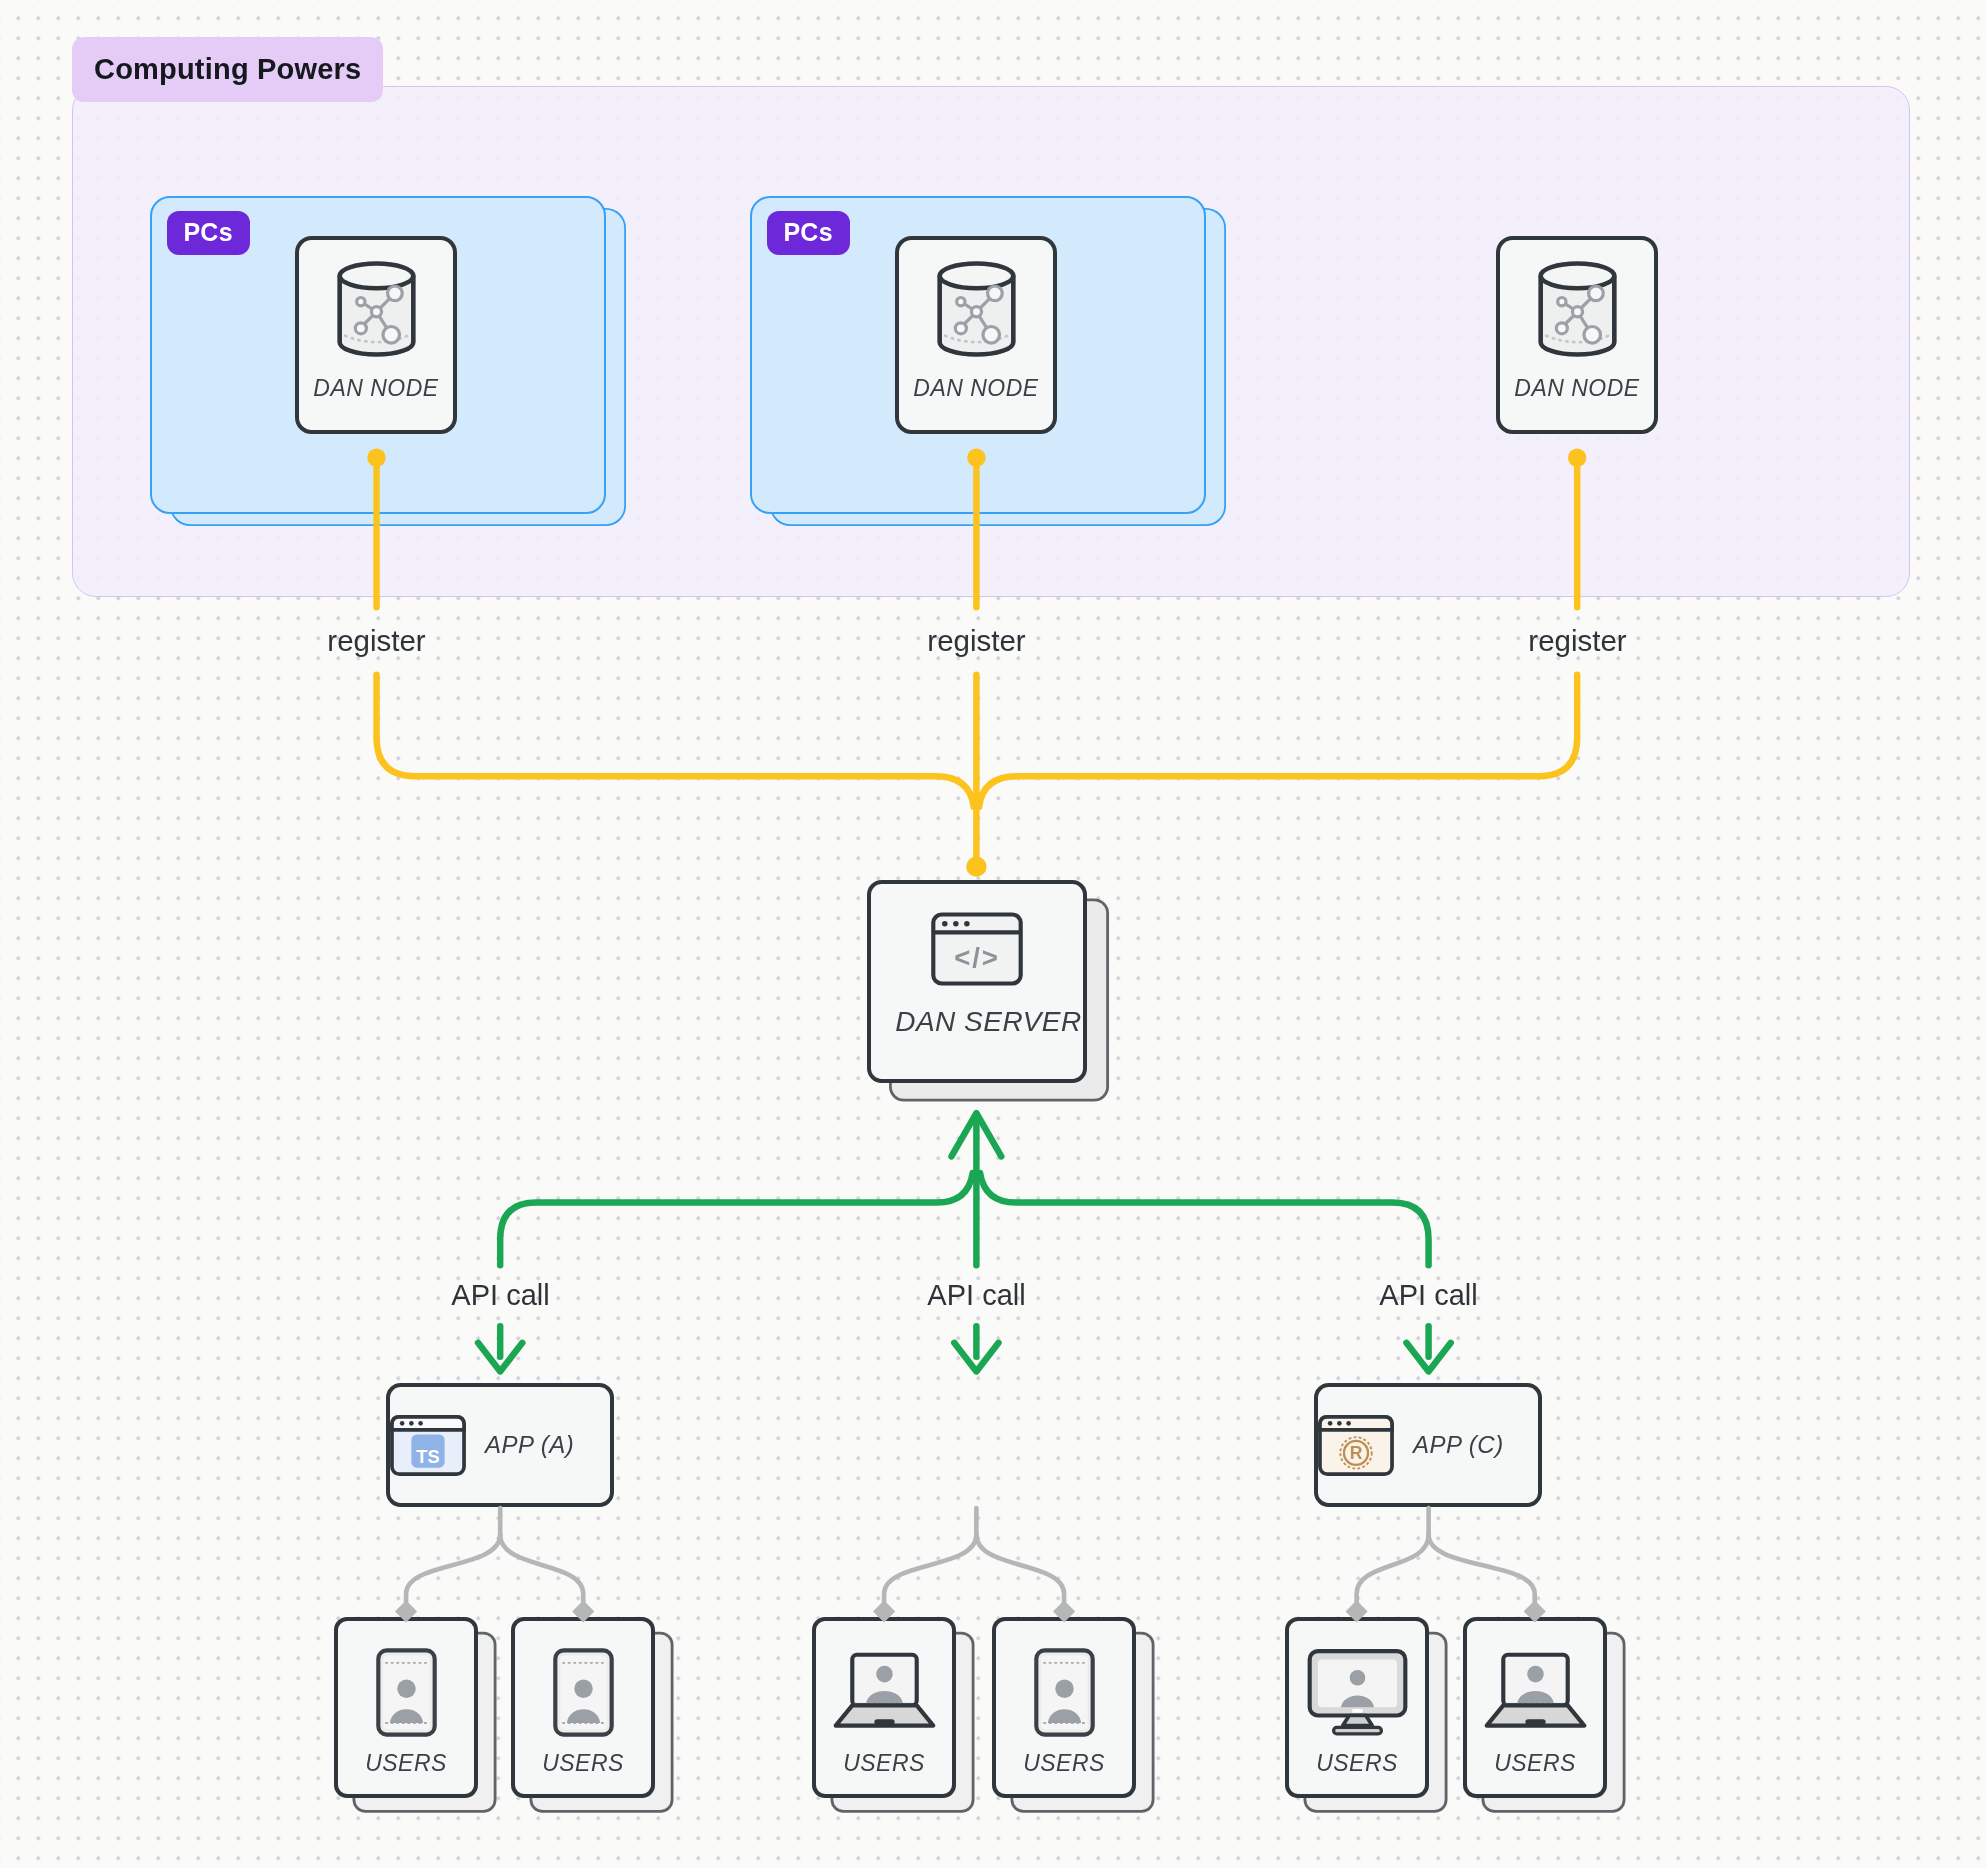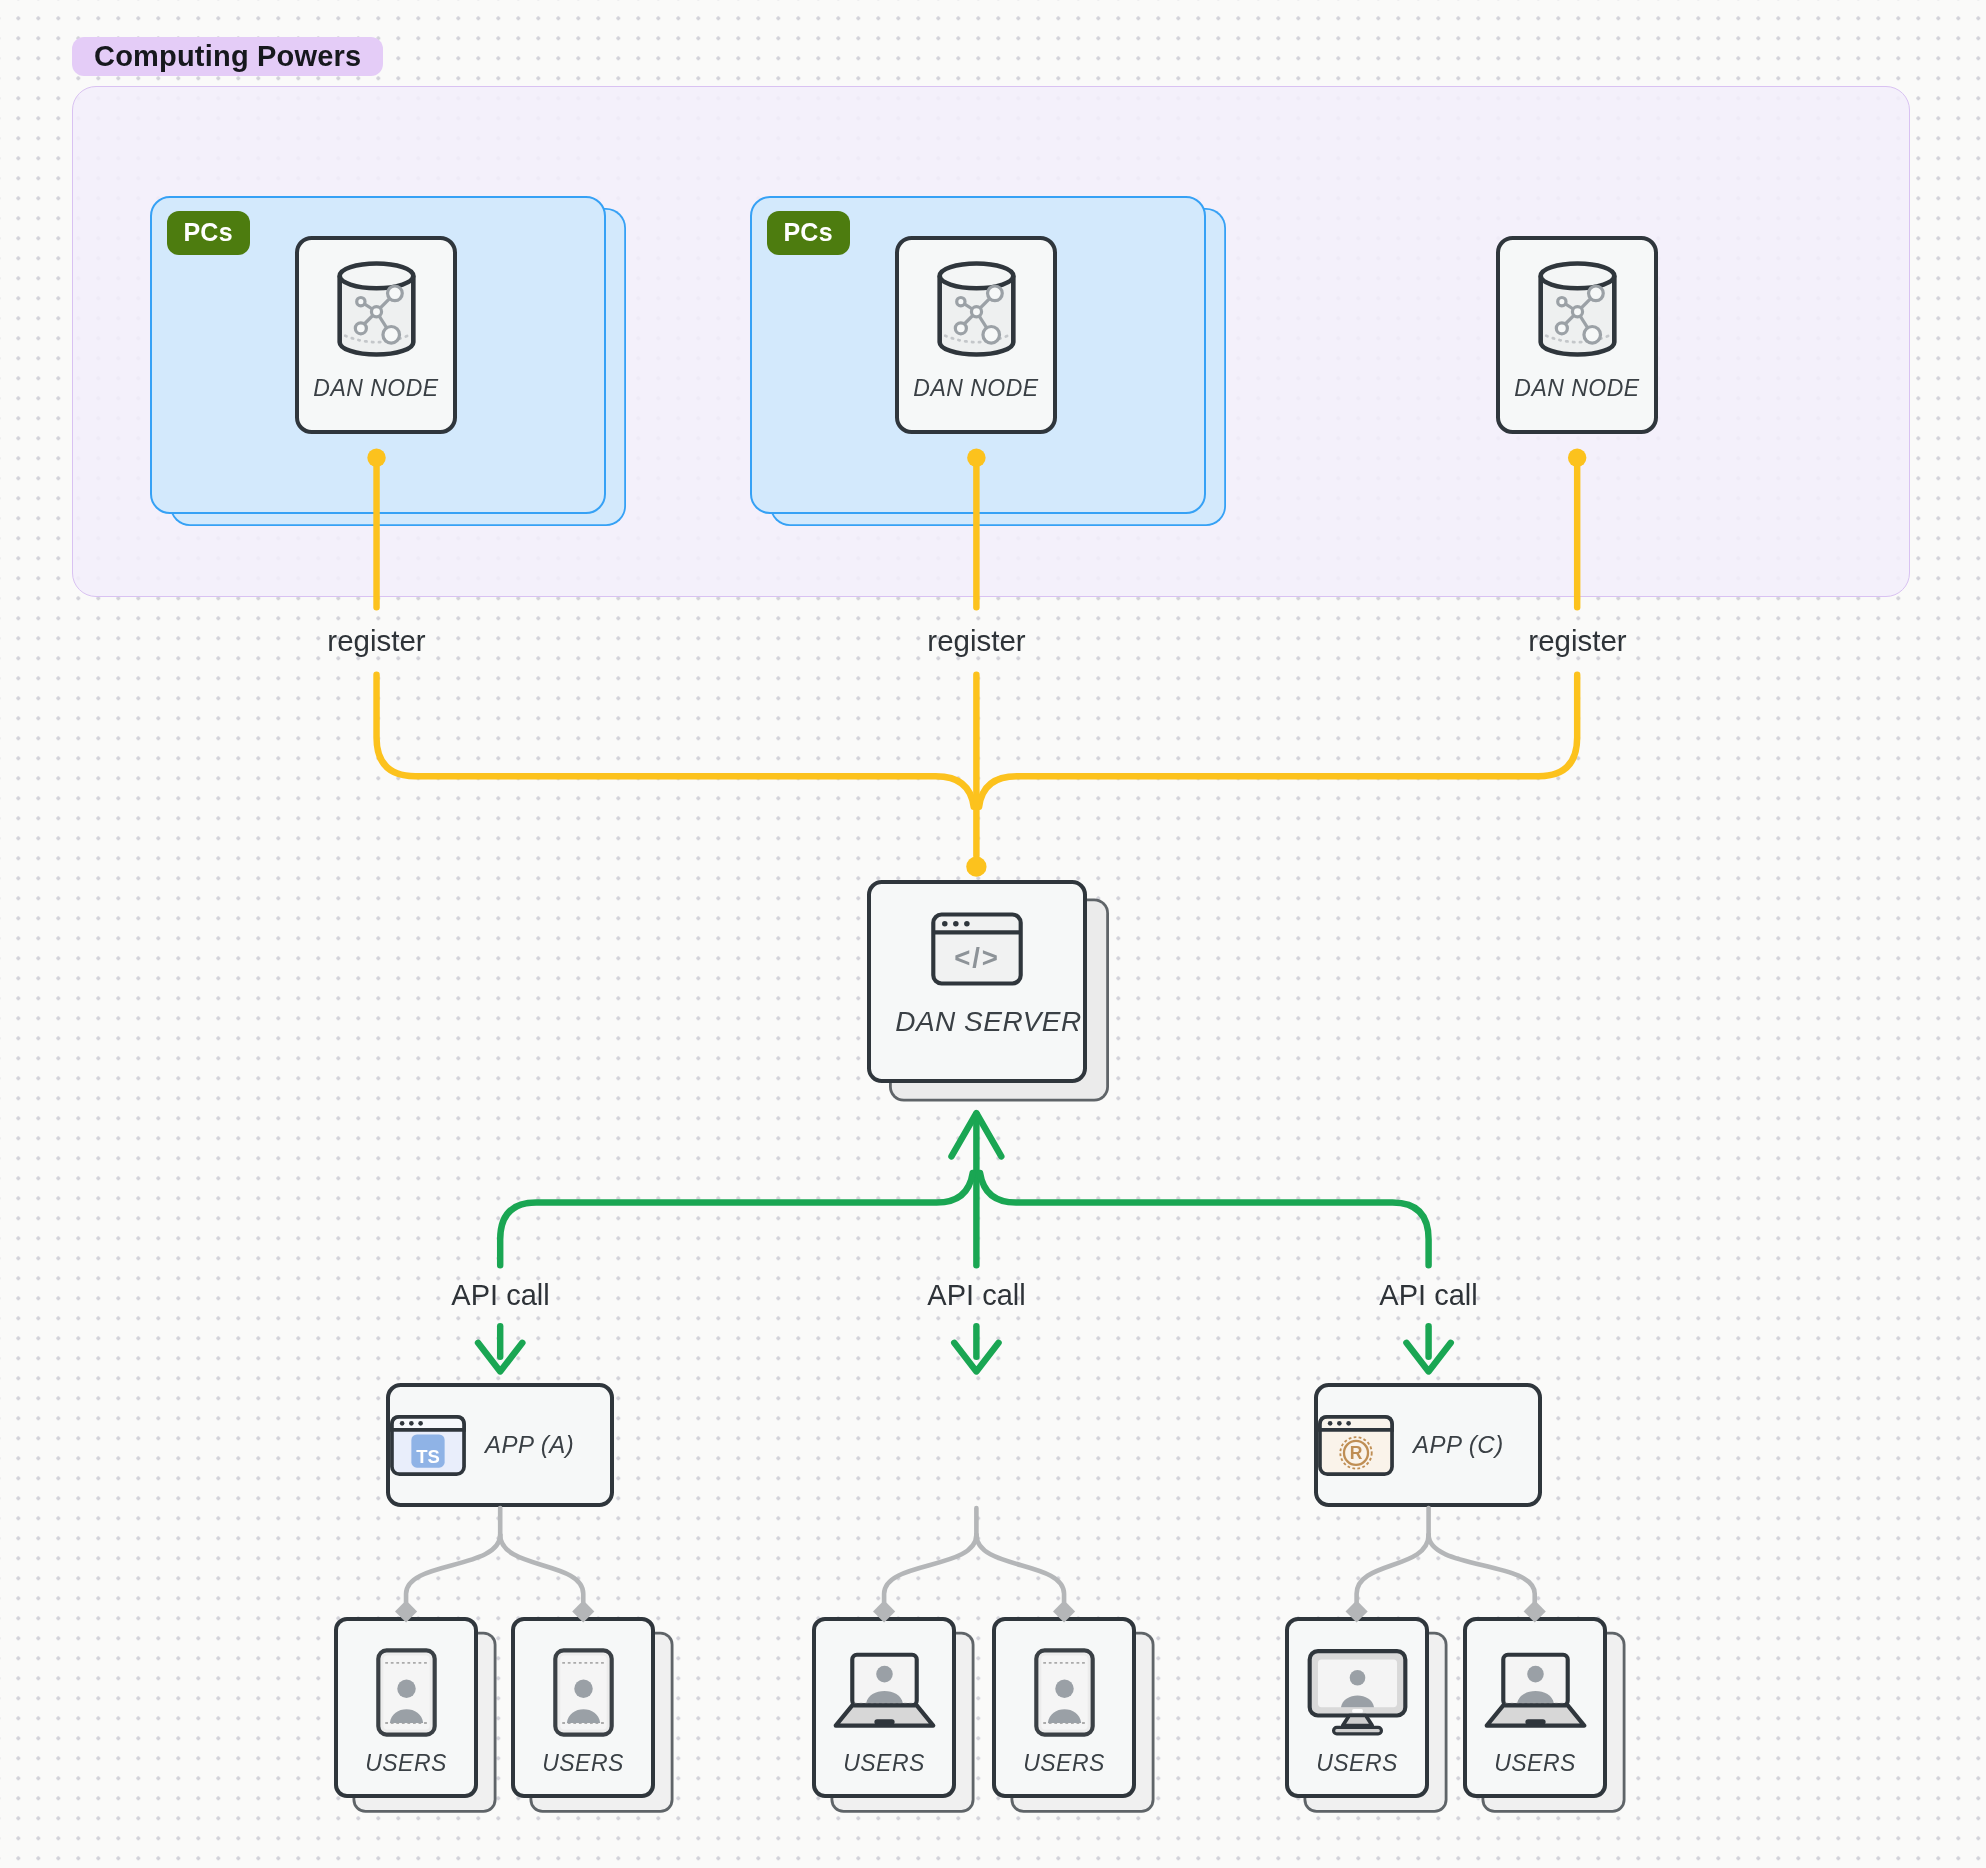--- a/index.html
+++ b/index.html
@@ -17,41 +17,41 @@
   }
   
   .group-container{
     position:absolute;left:72px;top:86px;width:1836px;height:509px;
     background:rgba(243,238,251,0.88);
     border:1.8px solid #d9c2f2;border-radius:24px;
   }
   .title-badge{
     position:absolute;left:72px;top:37px;height:39px;
     background:#e4ccf7;border-radius:12px;
-    display:flex;align-items:center;padding:0 22px;
+    display:flex;align-items:center;padding:13px 22px;
     font-size:29px;font-weight:700;color:#16181d;letter-spacing:0.2px;
   }
   
   .dev-card{
     position:absolute;top:196px;width:452px;height:314px;border-radius:20px;
   }
   .dev-card.pcs{
     background:#d3e9fc;border:2.3px solid #36a1f5;
     box-shadow:20px 12px 0 -1.8px #d3e9fc, 20px 12px 0 0 #36a1f5;
   }
   .dev-card.servers{
     background:#fdeed2;border:2.3px solid #f6a41e;
     box-shadow:20px 12px 0 -1.8px #fdeed2, 20px 12px 0 0 #f6a41e;
   }
   .dev-badge{
     position:absolute;left:14.8px;top:13px;
     border-radius:12px;padding:7.4px 16.6px;
     font-size:25px;font-weight:700;letter-spacing:0.3px;
   }
-  .badge-blue{background:#4d7c0f;color:#ffffff;}
+  .badge-blue{background:#6d28d9;color:#ffffff;}
   .badge-orange{background:#f6a41e;color:#20242a;}
   
   .node-box{
     position:absolute;top:236px;width:162px;height:198px;
     background:#f6f8f8;border:4.6px solid #2f363c;border-radius:16.6px;
     display:flex;flex-direction:column;align-items:center;box-sizing:border-box;
   }
   .node-box svg{margin-top:20px;}
   .node-label{margin-top:16.6px;font-style:italic;font-size:23px;color:#3a4045;letter-spacing:0.5px;}
   .server-box{

